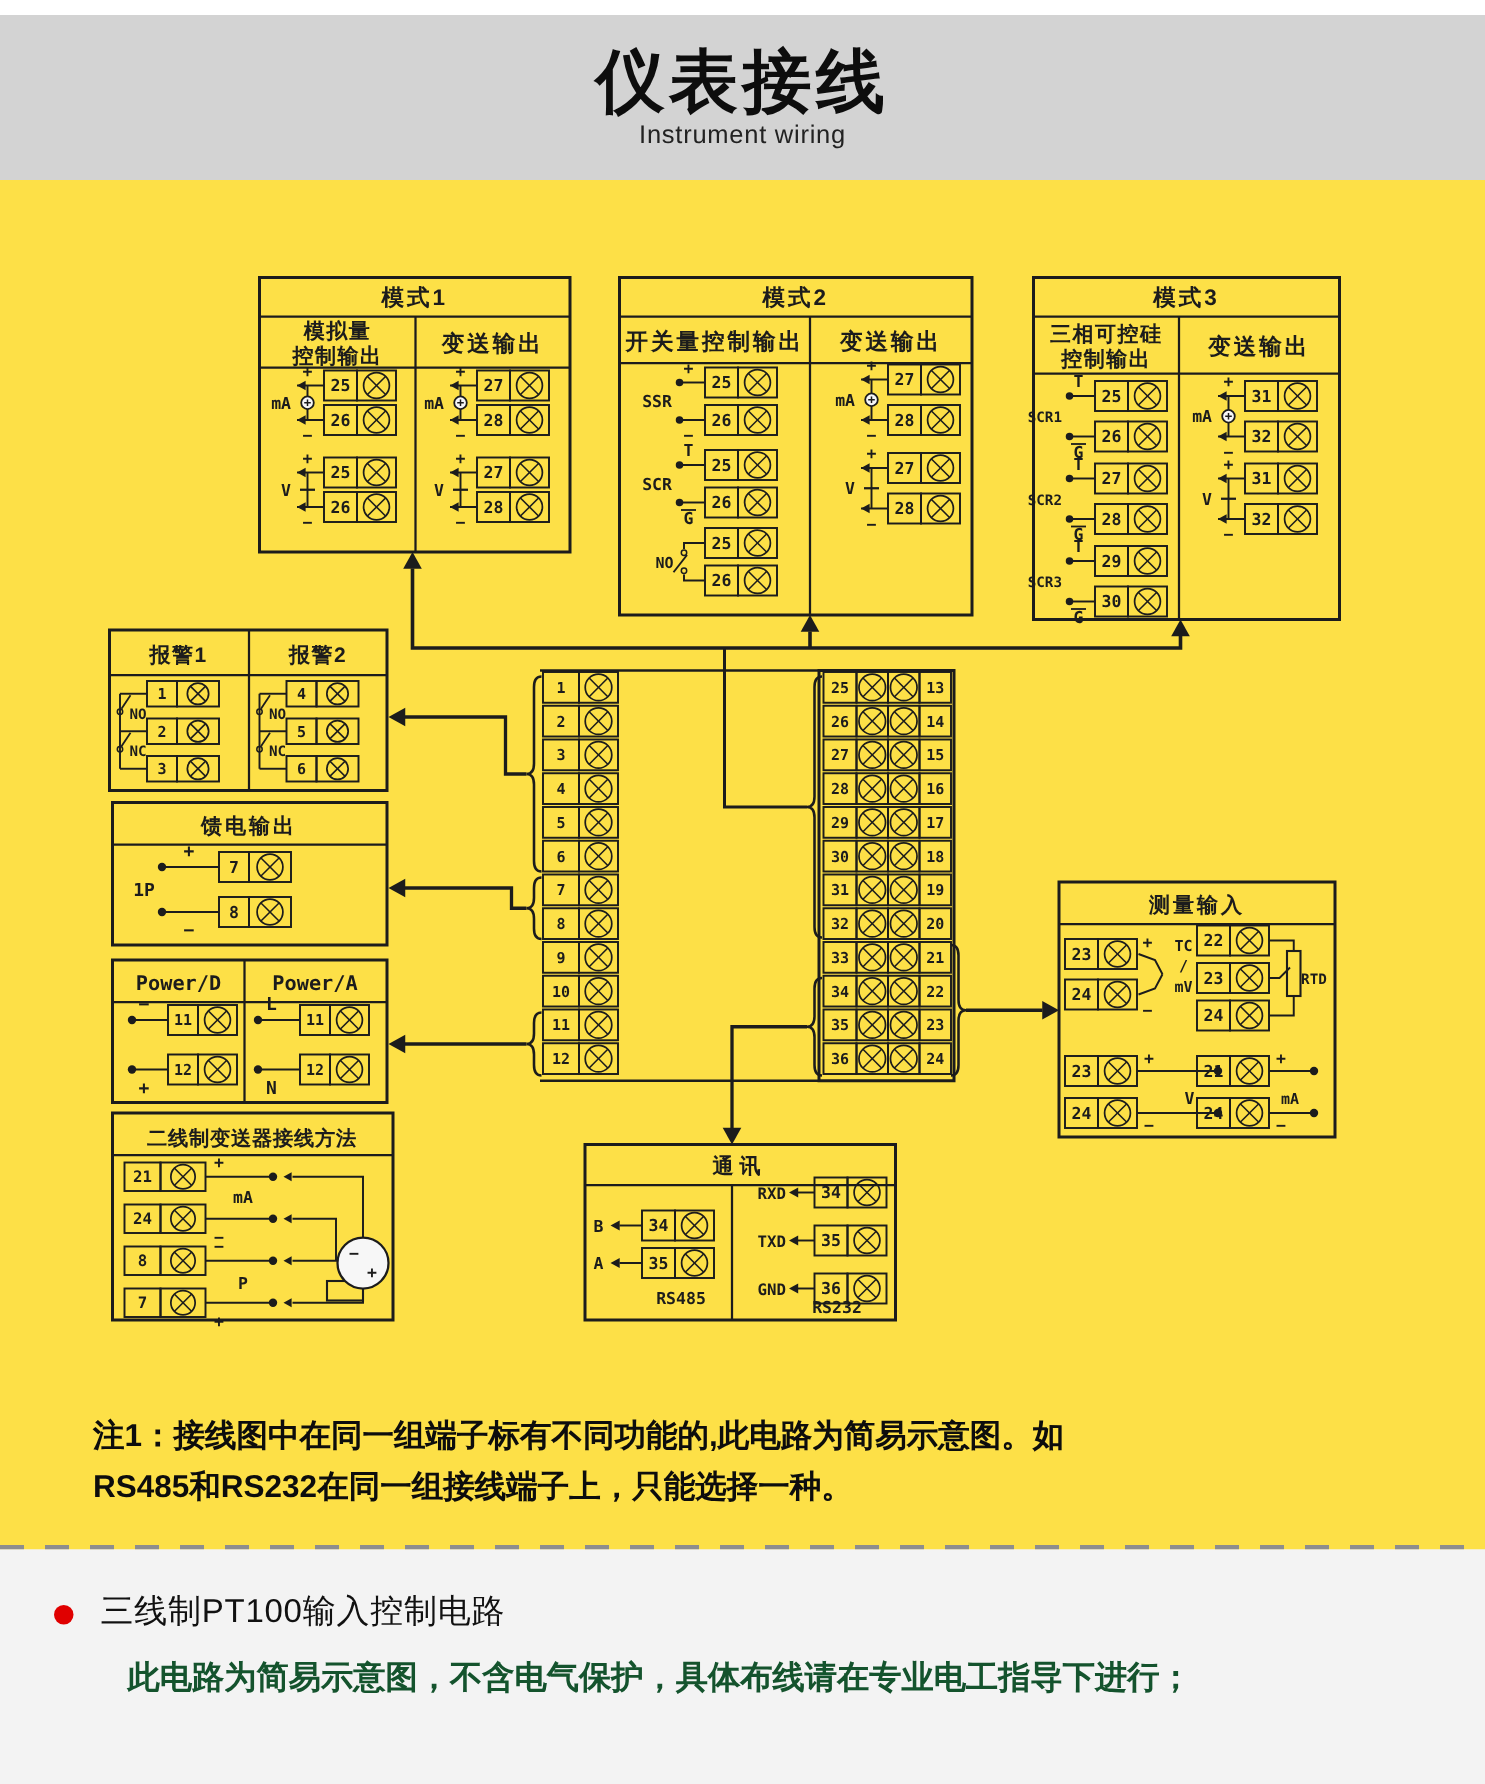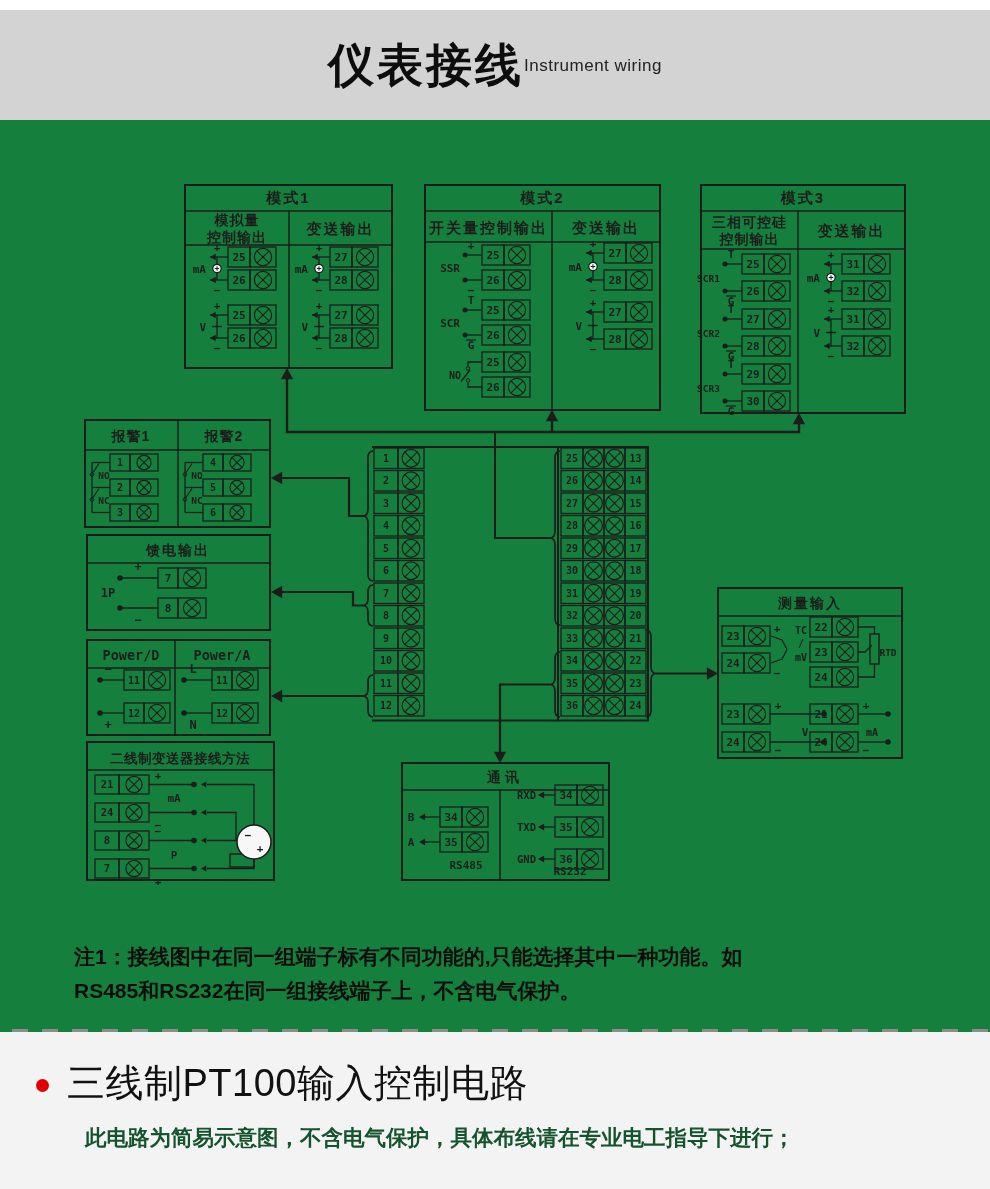--- a/index.html
+++ b/index.html
@@ -1,27 +1,27 @@
 <!DOCTYPE html>
 <html><head>
 <meta charset="utf-8">
 <style>
   html,body{margin:0;padding:0;}
   body{width:990px;height:1189px;background:#f3f3f3;font-family:"Liberation Sans",sans-serif;overflow:hidden;}
   .top-strip{height:10px;background:#ffffff;}
-  .banner{height:110px;background:#d3d3d3;display:flex;align-items:center;justify-content:center;}
+  .banner{height:110px;background:#d3d3d3;display:flex;flex-direction:column;align-items:center;justify-content:center;}
   .banner h1{margin:0;font-size:46px;font-weight:bold;color:#0d0d0d;letter-spacing:3px;line-height:1.05;}
   .banner .sub{font-size:17px;color:#222;margin-top:2px;letter-spacing:0.5px;}
-  .panel{background:#15803d;padding-left:12px;}
+  .panel{background:#fde047;}
   .notes{padding:26px 40px 0 62px;font-size:21px;font-weight:bold;color:#0d0d0d;line-height:1.6;}
   .dashes{height:3px;margin-top:22px;background:repeating-linear-gradient(90deg,#8d8d8d 0 16px,transparent 16px 30px);}
   .footer{padding:26px 30px 0 30px;background:#f3f3f3;}
   .footer .row{display:flex;align-items:center;}
   .bullet{width:13px;height:13px;border-radius:50%;background:#e00000;margin:4px 18px 0 6px;flex:0 0 auto;}
-  .footer .title{font-size:38px;color:#111;font-weight:500;letter-spacing:0.5px;}
+  .footer .title{font-size:22px;color:#111;font-weight:500;letter-spacing:0.5px;}
   .footer .subtitle{font-size:21.5px;font-weight:bold;color:#14532d;margin:14px 0 0 55px;}
   svg text{user-select:none;}
 </style>
 </head>
 <body>
 
 <div class="top-strip"></div>
 <div class="banner">
   <h1>仪表接线</h1>
   <div class="sub">Instrument wiring</div>
@@ -913,22 +913,22 @@
         <polygon points="259,472 270.16,465.8 270.16,478.2" fill="#1c1c1c"></polygon>
         <polyline points="351,576 270,576" fill="none" stroke="#1c1c1c" stroke-width="2.2"></polyline>
         <polygon points="259,576 270.16,569.8 270.16,582.2" fill="#1c1c1c"></polygon>
         <polyline points="538,564.5 488,564.5 488,632" fill="none" stroke="#1c1c1c" stroke-width="2.2"></polyline>
         <polygon points="488,643 481.8,631.84 494.2,631.84" fill="#1c1c1c"></polygon>
         <polyline points="644,553.5 695,553.5" fill="none" stroke="#1c1c1c" stroke-width="2.2"></polyline>
         <polygon points="706,553.5 694.84,547.3 694.84,559.7" fill="#1c1c1c"></polygon>
       </g>
     </svg>
   <div class="notes">
-    <div>注1：接线图中在同一组端子标有不同功能的,只能选择其中一种功能。如</div>
-    <div>RS485和RS232在同一组接线端子上，不含电气保护。</div>
+    <div>注1：接线图中在同一组端子标有不同功能的,此电路为简易示意图。如</div>
+    <div>RS485和RS232在同一组接线端子上，只能选择一种。</div>
   </div>
   <div class="dashes"></div>
 </div>
 
 <div class="footer">
   <div class="row">
     <span class="bullet"></span>
     <span class="title">三线制PT100输入控制电路</span>
   </div>
   <div class="subtitle">此电路为简易示意图，不含电气保护，具体布线请在专业电工指导下进行；</div>

